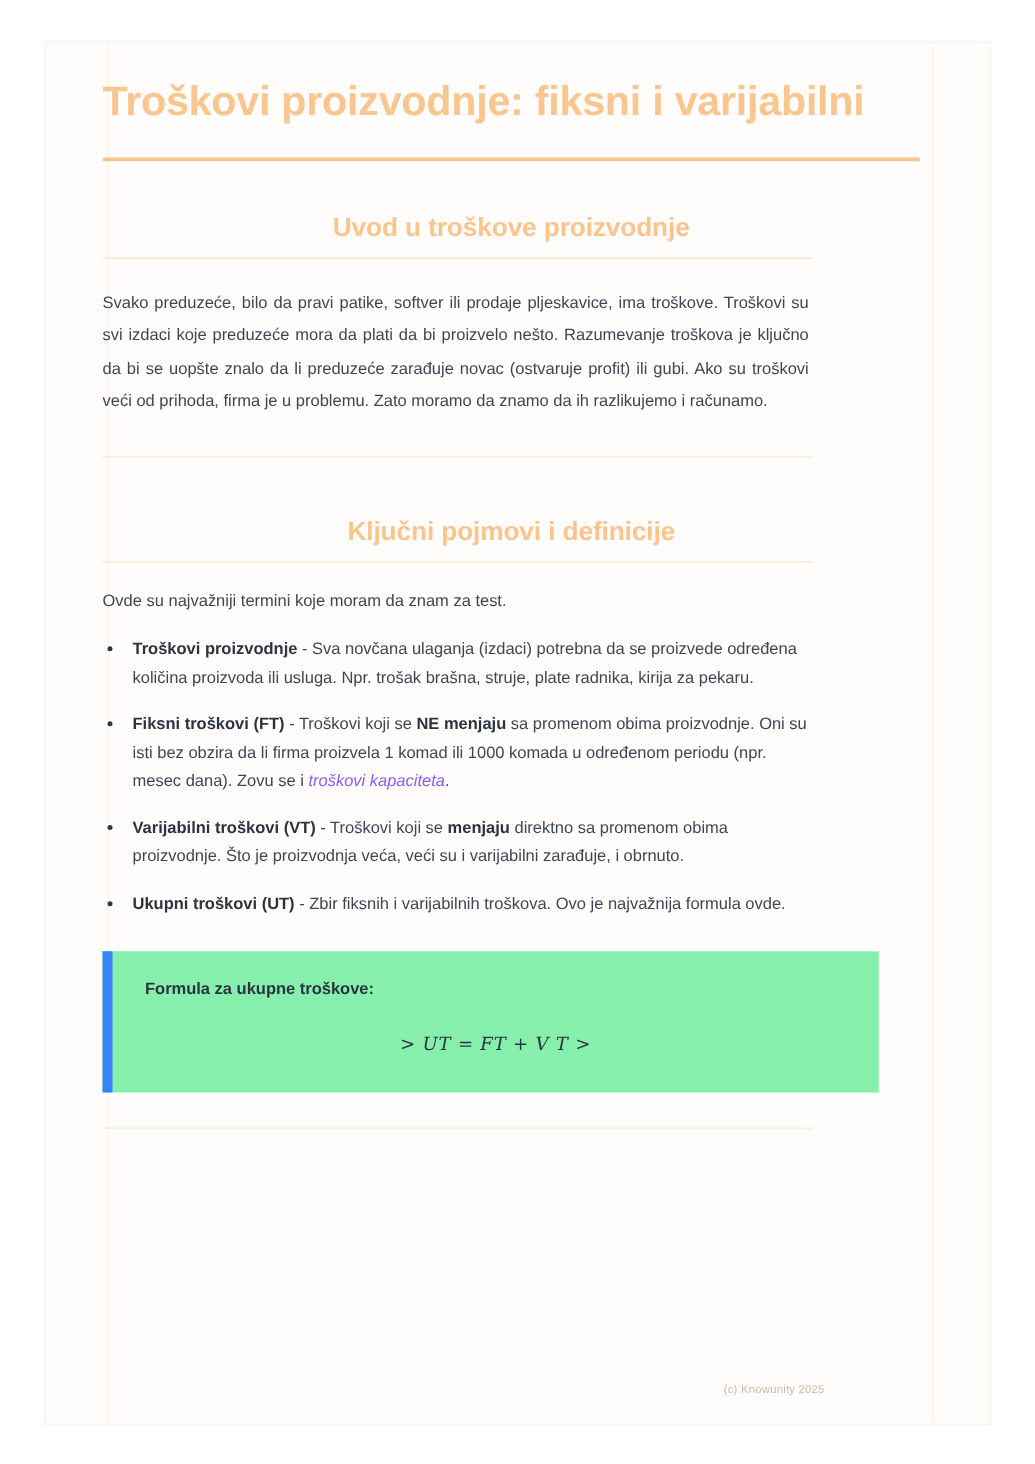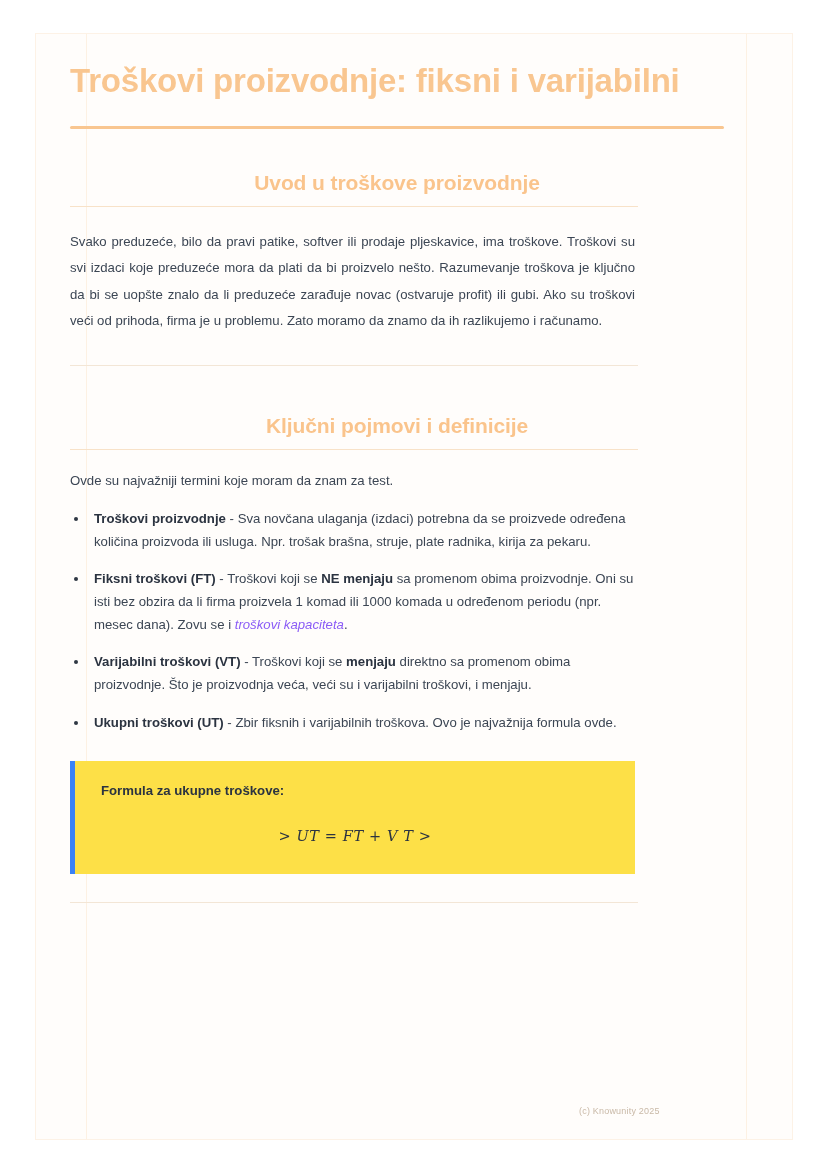--- a/index.html
+++ b/index.html
@@ -45,21 +45,21 @@
     position: absolute;
     left: 746px;
     top: 34px;
     width: 1px;
     height: 1105px;
     background: #fdf1e3;
   }
 
   .content {
     position: absolute;
-    left: 70px;
+    left: 82px;
     top: 60px;
     width: 654px;
   }
 
   h1.doc-title {
     margin: 0;
     font-size: 33px;
     line-height: 1.27;
     font-weight: bold;
     color: #f9c690;
@@ -136,23 +136,23 @@
     width: 4px;
     height: 4px;
     border-radius: 50%;
     background: #2f3743;
   }
   ul.terms b { color: #2b3340; }
   ul.terms i { font-style: italic; color: #8b5cf6; }
 
   .formula-box {
     margin-top: 26px;
-    width: 565px;
-    background: #fde047;
-    border-left: 5px solid #3b82f6;
+    width: 621px;
+    background: #86efac;
+    border-left: 8px solid #3b82f6;
     box-sizing: border-box;
     padding: 22px 26px 30px 26px;
   }
   .formula-label {
     font-size: 13.2px;
     font-weight: bold;
     color: #2b3340;
   }
   .formula-math {
     margin-top: 30px;
@@ -206,21 +206,21 @@
       <p class="lead">Ovde su najvažniji termini koje moram da znam za test.</p>
 
       <ul class="terms">
         <li>
           <b>Troškovi proizvodnje</b><span> - </span><span>Sva novčana ulaganja (izdaci) potrebna da se proizvede određena količina proizvoda ili usluga. Npr. trošak brašna, struje, plate radnika, kirija za pekaru.</span>
         </li>
         <li>
           <b>Fiksni troškovi (FT)</b><span> - </span><span>Troškovi koji se </span><b>NE menjaju</b><span> sa promenom obima proizvodnje. Oni su isti bez obzira da li firma proizvela 1 komad ili 1000 komada u određenom periodu (npr. mesec dana). Zovu se i </span><i>troškovi kapaciteta</i><span>.</span>
         </li>
         <li>
-          <b>Varijabilni troškovi (VT)</b><span> - </span><span>Troškovi koji se </span><b>menjaju</b><span> direktno sa promenom obima proizvodnje. Što je proizvodnja veća, veći su i varijabilni troškovi, i menjaju.</span>
+          <b>Varijabilni troškovi (VT)</b><span> - </span><span>Troškovi koji se </span><b>menjaju</b><span> direktno sa promenom obima proizvodnje. Što je proizvodnja veća, veći su i varijabilni zarađuje, i obrnuto.</span>
         </li>
         <li>
           <b>Ukupni troškovi (UT)</b><span> - </span><span>Zbir fiksnih i varijabilnih troškova. Ovo je najvažnija formula ovde.</span>
         </li>
       </ul>
 
       <div class="formula-box">
         <div class="formula-label">Formula za ukupne troškove:</div>
         <div class="formula-math">&gt; UT = FT + V T &gt;</div>
       </div>

